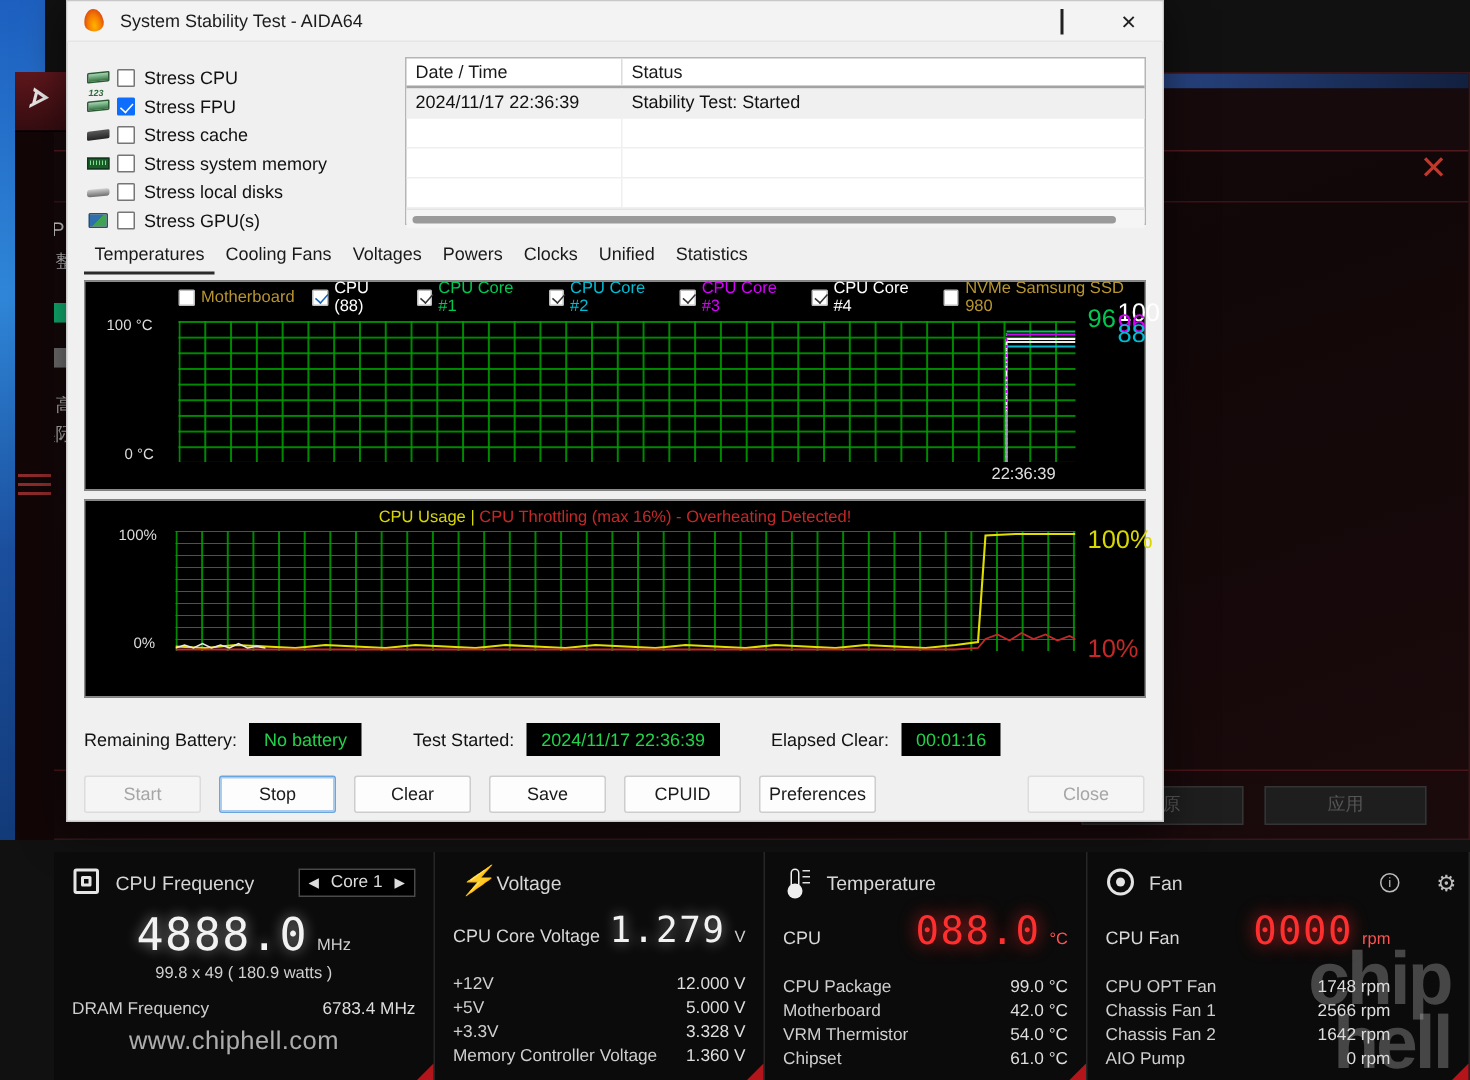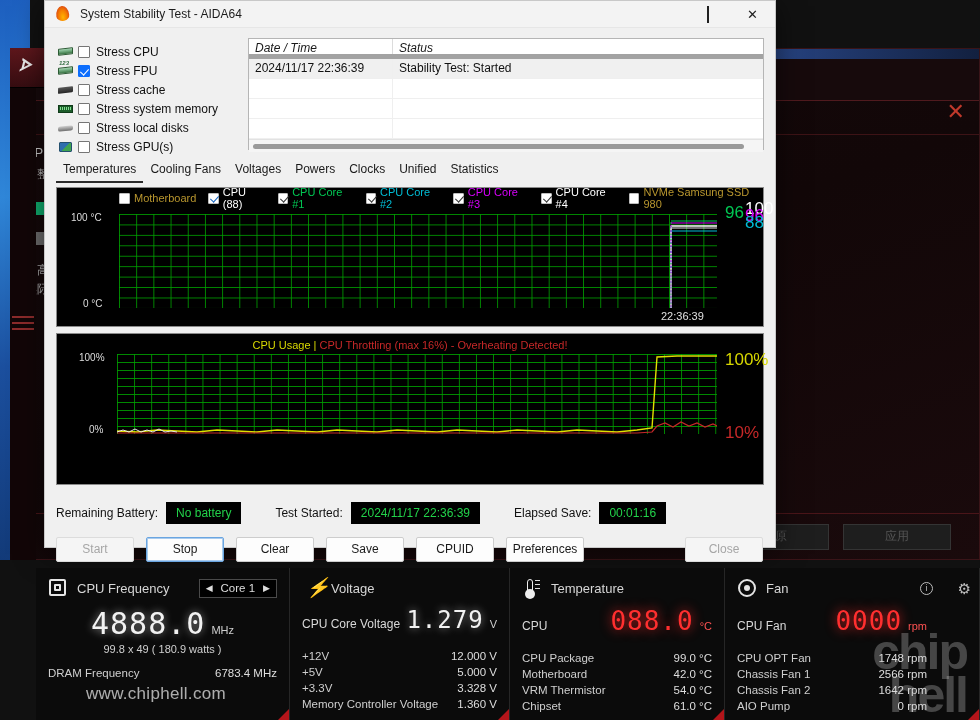--- a/index.html
+++ b/index.html
@@ -78,21 +78,21 @@
   .tb-title { font-size: 12px; color: #1c1c1c; flex: 1; }
   .tb-btns { display: flex; height: 100%; }
   .tb-btn { width: 45px; display: flex; align-items: center; justify-content: center;
     font-size: 13px; color: #202020; }
   .tb-min::before { content: ""; width: 10px; height: 1px; background: #202020; }
   .tb-max::before { content: ""; width: 9px; height: 9px; border: 1px solid #202020; }
 
   .aida-body { flex: 1; padding: 10px 11px 0 11px; display: flex; flex-direction: column; }
 
   
-  .top-row { display: flex; gap: 2px; height: 112px; }
+  .top-row { display: flex; gap: 24px; height: 112px; }
   .stress-list { width: 190px; padding-top: 4px; }
   .stress-item { display: flex; align-items: center; height: 19px; margin-bottom: 0px; }
   .si-icon { width: 19px; height: 14px; margin-right: 3px; position: relative; flex: none; }
   .chip { position: absolute; left: 2px; top: 3px; width: 15px; height: 7px;
     background: linear-gradient(180deg,#9fd6b0,#35703f); transform: skewY(-6deg);
     border: 1px solid #2b5a33; border-radius: 1px; }
   .chip-num { position: absolute; left: 3px; top: -4px; font-size: 6px; color: #2e6b3d; font-weight: bold; }
   .chip-dark { position: absolute; left: 2px; top: 4px; width: 15px; height: 6px;
     background: linear-gradient(180deg,#5a5a5a,#242424); transform: skewY(-7deg); border-radius: 1px; }
   .ram { position: absolute; left: 2px; top: 3px; width: 15px; height: 8px;
@@ -104,21 +104,21 @@
   .gpu { position: absolute; left: 3px; top: 2px; width: 13px; height: 10px;
     background: linear-gradient(135deg,#2f6fae 48%, #3fa352 48%); border: 1px solid #24506f; border-radius: 1px; }
   .cb { width: 12px; height: 12px; border: 1px solid #767676; background: #fff;
     margin-right: 6px; flex: none; position: relative; border-radius: 1px; }
   .cb.checked { background: #0d6efd; border-color: #0d6efd; }
   .cb.checked::after { content: ""; position: absolute; left: 3px; top: 1px; width: 4px; height: 7px;
     border: solid #fff; border-width: 0 1.6px 1.6px 0; transform: rotate(42deg); }
   .si-label { font-size: 12px; color: #111; }
 
   .log-panel { flex: 1; border: 1px solid #b5b5b5; background: #fff; display: flex; flex-direction: column; }
-  .log-head { display: flex; height: 20px; border-bottom: 5px solid #a3a3a3; flex: none; font-style: italic; }
+  .log-head { display: flex; height: 20px; border-bottom: 2px solid #a3a3a3; flex: none; }
   .log-head div { font-size: 12px; color: #1a1a1a; padding: 2px 0 0 6px; }
   .lh-date { width: 144px; border-right: 1px solid #dcdcdc; }
   .lh-status { flex: 1; }
   .log-rows { flex: 1; }
   .log-row { display: flex; height: 20px; border-bottom: 1px solid #efefef; }
   .log-row.sel { background: #f0f0f0; }
   .lr-date { width: 144px; border-right: 1px solid #efefef; font-size: 12px; color: #111; padding: 2px 0 0 6px; }
   .lr-status { flex: 1; font-size: 12px; color: #111; padding: 2px 0 0 6px; }
   .hscroll { height: 13px; background: #f5f5f5; border-top: 1px solid #e2e2e2;
     display: flex; align-items: center; padding: 0 4px; flex: none; }
@@ -128,21 +128,21 @@
   .tabs { display: flex; margin-top: 10px; flex: none; }
   .tab { font-size: 12px; color: #1a1a1a; padding: 2px 7px 5px 7px; }
   .tab.active { border-bottom: 2px solid #2b2b2b; font-weight: normal; }
 
   
   .graph-wrap { margin-top: 4px; display: flex; flex-direction: column; gap: 6px; }
   .graph {
     background: #000; border: 1px solid #8a8a8a; position: relative;
   }
   .g-temp { height: 140px; }
-  .g-usage { height: 152px; padding-left: 32px; }
+  .g-usage { height: 132px; padding-left: 32px; }
 
   .legend { display: flex; align-items: center; gap: 12px; height: 20px; padding-left: 62px; }
   .leg { display: flex; align-items: center; gap: 4px; font-size: 11px; }
   .leg .box { width: 11px; height: 11px; background: #fff; border: 1px solid #bdbdbd; position: relative; border-radius: 1px; }
   .leg .box.on { background: #fff; }
   .leg .box.on::after { content: ""; position: absolute; left: 3px; top: 0px; width: 4px; height: 7px;
     border: solid #1565c0; border-width: 0 1.8px 1.8px 0; transform: rotate(42deg); }
   .leg .box.on.mono::after { border-color: #333; }
 
   .plot { position: absolute; }
@@ -473,21 +473,21 @@
       </div>
     </div>
 
     <div class="status-strip">
       <span class="st-label">Remaining Battery:</span>
       <span class="st-value">No battery</span>
       <span class="sp"></span>
       <span class="st-label">Test Started:</span>
       <span class="st-value">2024/11/17 22:36:39</span>
       <span class="sp"></span>
-      <span class="st-label">Elapsed Save:</span>
+      <span class="st-label">Elapsed Clear:</span>
       <span class="st-value">00:01:16</span>
     </div>
 
     <div class="btn-row">
       <div class="btn disabled">Start</div>
       <div class="btn focus">Stop</div>
       <div class="btn">Clear</div>
       <div class="btn">Save</div>
       <div class="btn">CPUID</div>
       <div class="btn">Preferences</div>

